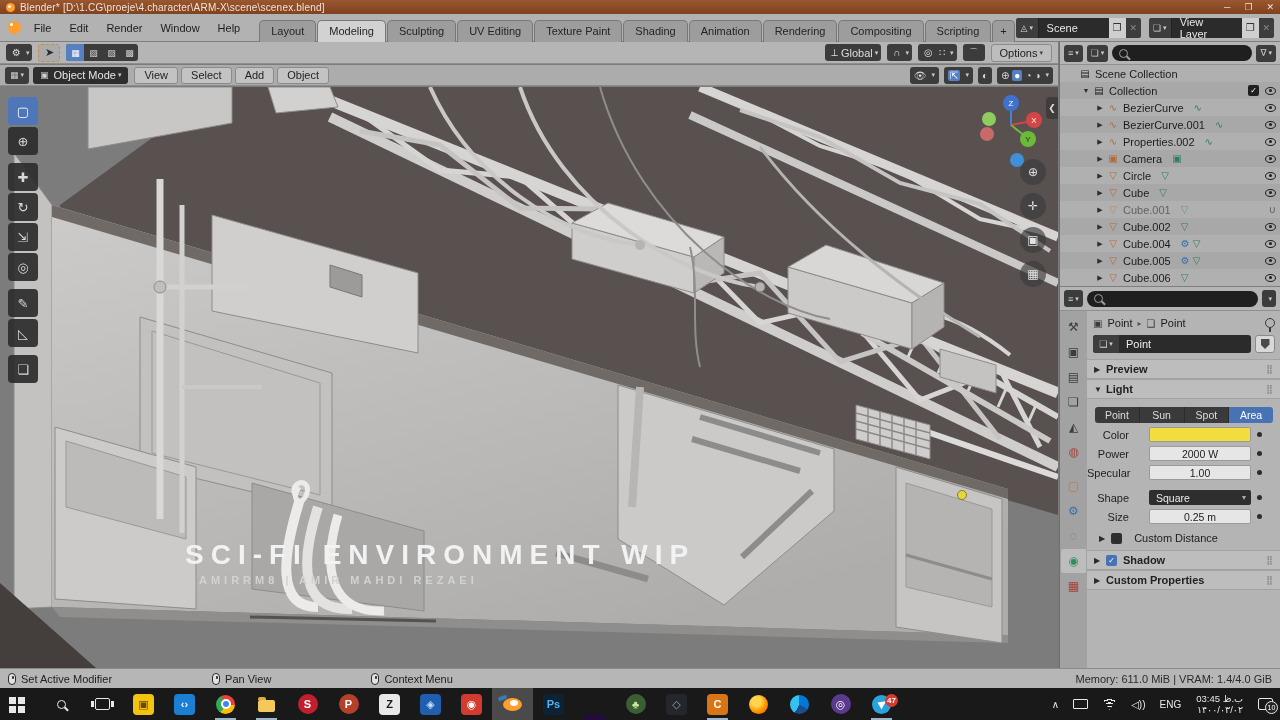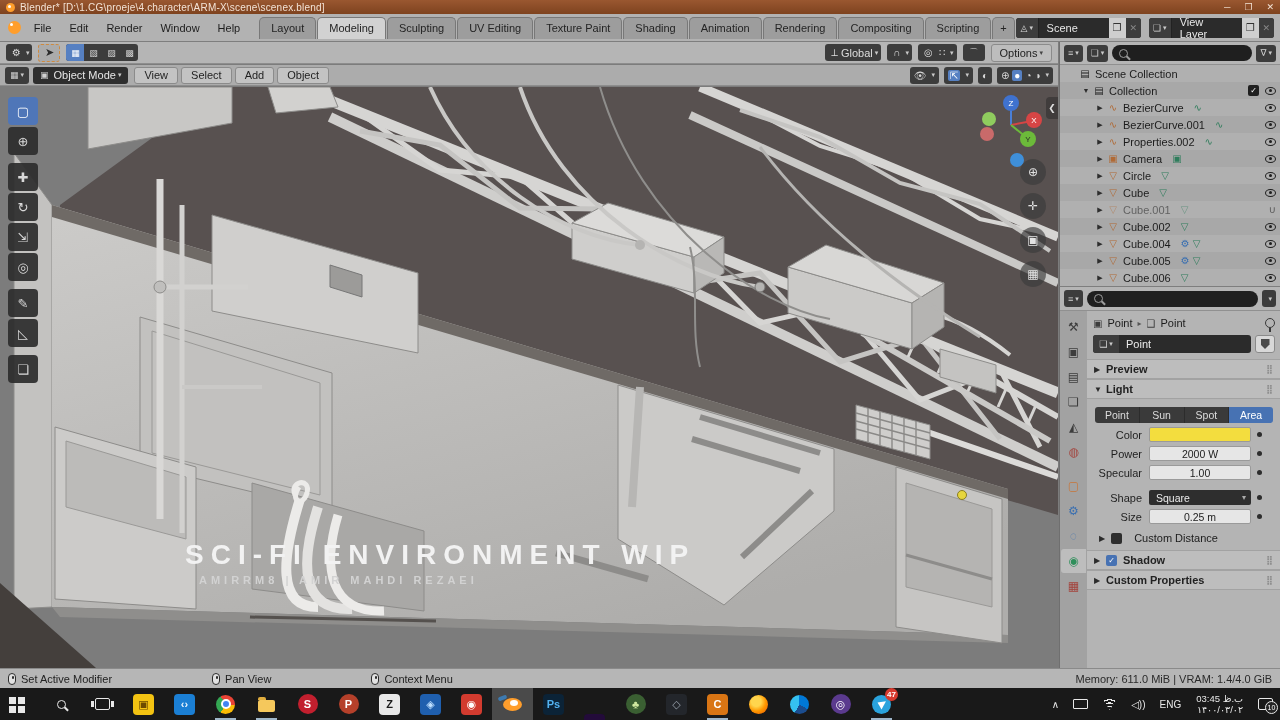--- a/index.html
+++ b/index.html
@@ -14,21 +14,21 @@
   .titlebar .apptitle{margin-left:5px;letter-spacing:.2px;}
   .winctl{margin-left:auto;display:flex;gap:14px;font-size:9px;color:#f3e3d6;}
   .blenderball{width:9px;height:9px;border-radius:50%;background:#ff9e2c;position:relative;}
   .blenderball::after{content:"";position:absolute;left:2px;top:2px;width:3px;height:3px;border-radius:50%;background:#fff;}
 
   
   .topbar{left:0;top:14px;width:1280px;height:28px;background:#b2b2b2;border-bottom:1px solid #7e7e7e;
     display:flex;align-items:center;font-size:11px;}
   .menubar{display:flex;align-items:center;margin-left:4px;}
   .menubar .menu{padding:3px 9px;border-radius:3px;}
-  .tabs{display:flex;align-items:center;height:20px;margin-left:10px;}
+  .tabs{display:flex;align-items:flex-end;height:28px;margin-left:10px;}
   .tab{padding:4px 11px 5px;background:#9d9d9d;border:1px solid #787878;border-bottom:none;
     border-radius:5px 5px 0 0;margin-right:1px;color:#242424;white-space:nowrap;}
   .tab.active{background:#d2d2d2;}
   .tab.newtab{padding:4px 7px 5px;}
   .idwidget{display:flex;align-items:center;height:20px;background:#2b2b2b;border-radius:3px;
     color:#e8e8e8;margin-left:8px;overflow:hidden;}
   .idwidget .iw-icon{width:24px;height:20px;background:#3d3d3d;display:flex;align-items:center;justify-content:center;
     font-size:9px;color:#d8d8d8;border-right:1px solid #222;}
   .idwidget .iw-label{padding:0 8px;min-width:70px;}
   .idwidget .iw-btn{width:18px;height:20px;background:#cfcfcf;color:#333;display:flex;align-items:center;justify-content:center;font-size:10px;}
@@ -126,21 +126,21 @@
   .shield{width:9px;height:10px;background:#4a4a4a;clip-path:polygon(0 0,100% 0,100% 55%,50% 100%,0 55%);}
   .panelhdr{height:20px;display:flex;align-items:center;background:#bdbdbd;border-top:1px solid #a2a2a2;border-bottom:1px solid #a2a2a2;
     padding:0 7px;font-weight:700;color:#222;}
   .panelhdr .arr{font-size:8px;width:12px;color:#2b2b2b;}
   .panelhdr .grip{margin-left:auto;color:#8f8f8f;font-size:9px;letter-spacing:1px;}
   .typeseg{display:flex;height:16px;margin:8px 8px 2px;border-radius:3px;overflow:hidden;}
   .typeseg span{flex:1;background:#3a3a3a;color:#dcdcdc;font-size:10.5px;display:flex;align-items:center;justify-content:center;border-right:1px solid #2c2c2c;}
   .typeseg span:last-child{border-right:none;}
   .typeseg span.on{background:#4772b3;color:#fff;}
   .frow{display:flex;align-items:center;height:19px;padding:0 4px 0 0;}
-  .frow .flabel{width:62px;text-align:right;color:#1f1f1f;padding-right:7px;}
+  .frow .flabel{width:62px;text-align:right;color:#1f1f1f;padding-right:20px;}
   .frow .fwidget{width:102px;height:15px;border-radius:2px;display:flex;align-items:center;justify-content:center;font-size:10.5px;}
   .fwidget.light{background:#e6e6e6;border:1px solid #9a9a9a;color:#1c1c1c;}
   .fwidget.color{background:#f3dd3e;border:1px solid #9a9a9a;}
   .fwidget.dark{background:#2e2e2e;color:#ececec;justify-content:flex-start;padding:0 7px;position:relative;}
   .fwidget.dark::after{content:"▾";position:absolute;right:5px;font-size:8px;color:#aaa;}
   .frow .dot{width:5px;height:5px;border-radius:50%;background:#2c2c2c;margin-left:6px;}
   .cdrow{display:flex;align-items:center;gap:6px;padding:6px 0 6px 12px;}
   .cdrow .arr{font-size:8px;color:#2b2b2b;}
   .gap6{height:6px;}
 
@@ -153,21 +153,21 @@
   .stats{margin-left:auto;color:#2a2a2a;}
 
   
   .taskbar{left:0;top:688px;width:1280px;height:32px;background:#191919;display:flex;align-items:center;color:#e8e8e8;}
   .tbicons{display:flex;align-items:center;height:32px;}
   .tbtn{width:41px;height:32px;display:flex;align-items:center;justify-content:center;position:relative;}
   .tbtn.hl{background:#4a4a4a;}
   .tbtn.open::after{content:"";position:absolute;bottom:0;left:10px;right:10px;height:2px;background:#9fb6c9;}
   .tile{width:21px;height:21px;border-radius:4px;display:flex;align-items:center;justify-content:center;font-weight:700;font-size:11px;}
   .round{width:20px;height:20px;border-radius:50%;display:flex;align-items:center;justify-content:center;font-weight:700;font-size:11px;}
-  .badge{position:absolute;right:4px;bottom:19px;min-width:13px;height:13px;border-radius:7px;background:#d63b2f;color:#fff;
+  .badge{position:absolute;right:4px;bottom:13px;min-width:13px;height:13px;border-radius:7px;background:#d63b2f;color:#fff;
     font-size:8px;display:flex;align-items:center;justify-content:center;padding:0 2px;font-weight:700;}
   .winlogo{width:7px;height:7px;background:#e8e8e8;box-shadow:9px 0 0 #e8e8e8,0 9px 0 #e8e8e8,9px 9px 0 #e8e8e8;margin:-8px 8px 0 -8px;}
   .mag{width:9px;height:9px;border:1.6px solid #e8e8e8;border-radius:50%;position:relative;}
   .mag::after{content:"";position:absolute;width:5px;height:1.6px;background:#e8e8e8;transform:rotate(45deg);right:-4px;bottom:-2px;}
   .mag.dk{border-color:#9c9c9c;}
   .mag.dk::after{background:#9c9c9c;}
   .tv{width:15px;height:12px;border:1.6px solid #e8e8e8;border-radius:2px;position:relative;}
   .tv::before{content:"";position:absolute;left:-5px;top:2px;width:3px;height:6px;background:#e8e8e8;}
   .tv::after{content:"";position:absolute;right:-5px;top:2px;width:3px;height:6px;background:#e8e8e8;}
   .folder{width:17px;height:12px;background:#f5c85c;border-radius:2px;position:relative;margin-top:3px;}

